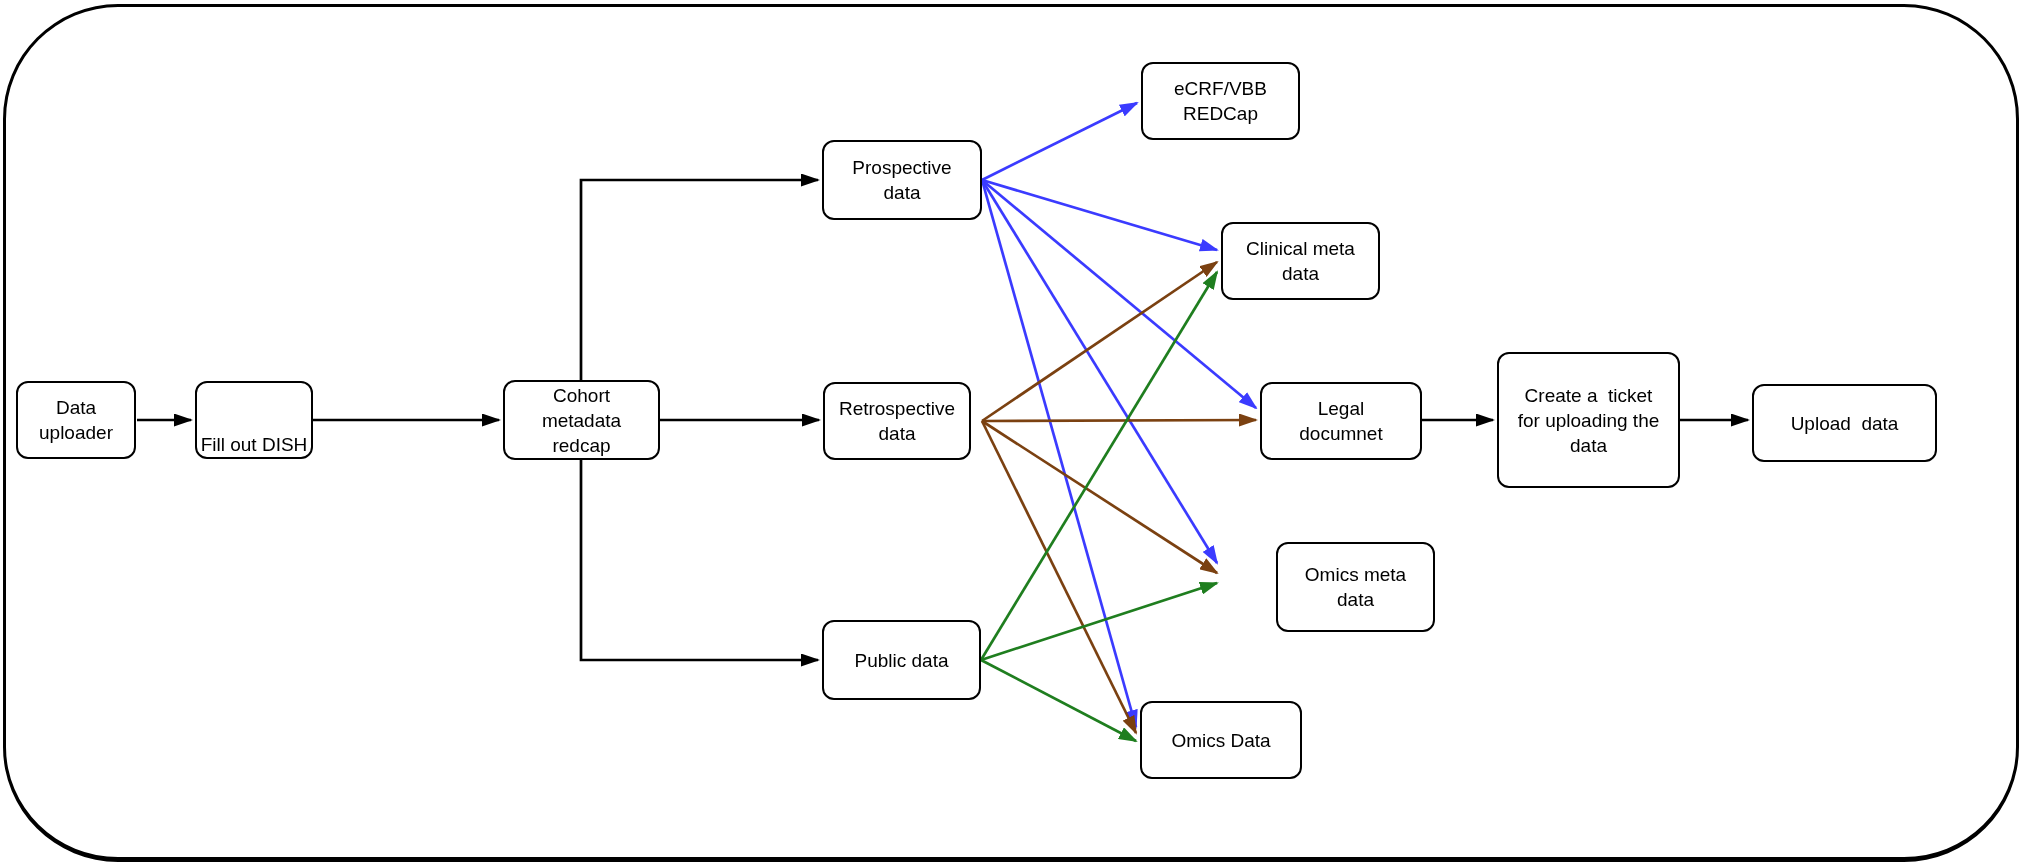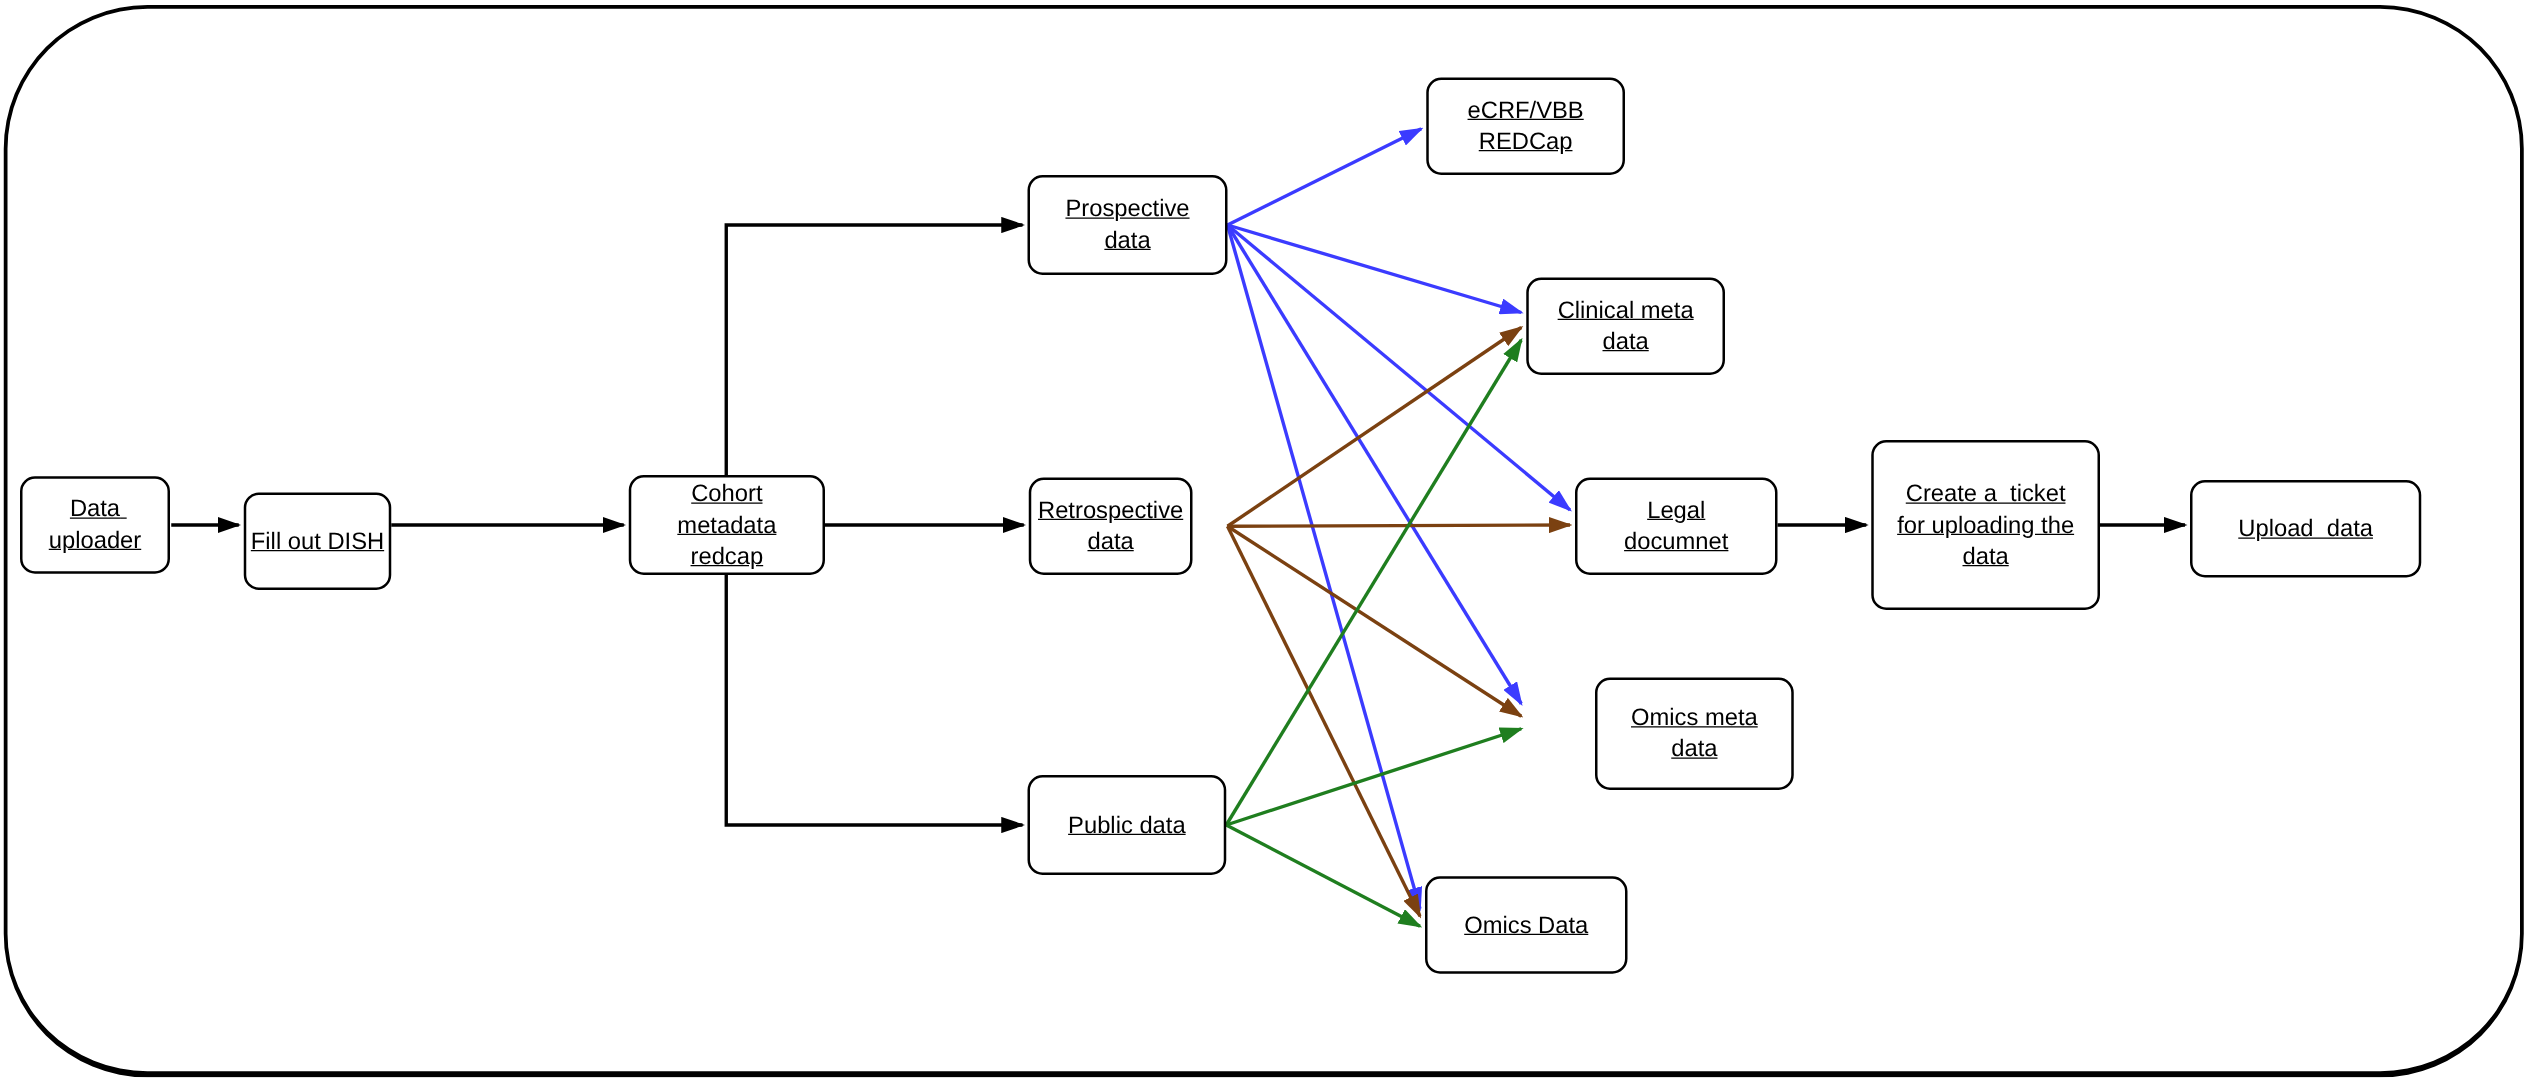--- a/index.html
+++ b/index.html
@@ -43,21 +43,20 @@
     align-items: center;
     justify-content: center;
     text-align: center;
     font-size: 19px;
     line-height: 25px;
     color: #000000;
   }
   .node span {
     white-space: pre-wrap;
     display: block;
-    text-decoration: underline;
   }
 </style>
 </head>
 <body>
 
 <div id="stage">
   <svg id="edges" xmlns="http://www.w3.org/2000/svg" viewBox="0 0 2022 862">
       <defs>
         <marker id="arrow-black" markerUnits="userSpaceOnUse" markerWidth="19" markerHeight="13" refX="17" refY="6.5" orient="auto">
           <path d="M0,0 L19,6.5 L0,13 Z" fill="#000000"></path>
@@ -89,33 +88,33 @@
       <path d="M981,660 L1217,272" fill="none" stroke="#1F7E1F" stroke-width="2.7" marker-end="url(#arrow-green)"></path>
       <path d="M981,660 L1217,583" fill="none" stroke="#1F7E1F" stroke-width="2.7" marker-end="url(#arrow-green)"></path>
       <path d="M981,660 L1136,741" fill="none" stroke="#1F7E1F" stroke-width="2.7" marker-end="url(#arrow-green)"></path>
       <path d="M1422,420 L1493,420" fill="none" stroke="#000000" stroke-width="2.7" marker-end="url(#arrow-black)"></path>
       <path d="M1680,420 L1748,420" fill="none" stroke="#000000" stroke-width="2.7" marker-end="url(#arrow-black)"></path>
     </svg>
 
   <div class="node" style="left: 16px; top: 381px; width: 120px; height: 78px;">
     <span>Data uploader</span>
   </div>
-  <div class="node" style="left: 195px; top: 394px; width: 118px; height: 78px;">
+  <div class="node" style="left: 195px; top: 381px; width: 118px; height: 78px; align-items: flex-end;">
     <span>Fill out DISH</span>
   </div>
   <div class="node" style="left: 503px; top: 380px; width: 157px; height: 80px;">
     <span>Cohort
 metadata
 redcap</span>
   </div>
   <div class="node" style="left: 822px; top: 140px; width: 160px; height: 80px; text-align: center;">
     <span>Prospective
 data</span>
   </div>
-  <div class="node" style="left: 823px; top: 382px; width: 131px; height: 78px;">
+  <div class="node" style="left: 823px; top: 382px; width: 148px; height: 78px;">
     <span>Retrospective
 data</span>
   </div>
   <div class="node" style="left: 822px; top: 620px; width: 159px; height: 80px;">
     <span>Public data</span>
   </div>
   <div class="node" style="left: 1141px; top: 62px; width: 159px; height: 78px;">
     <span>eCRF/VBB
 REDCap</span>
   </div>

